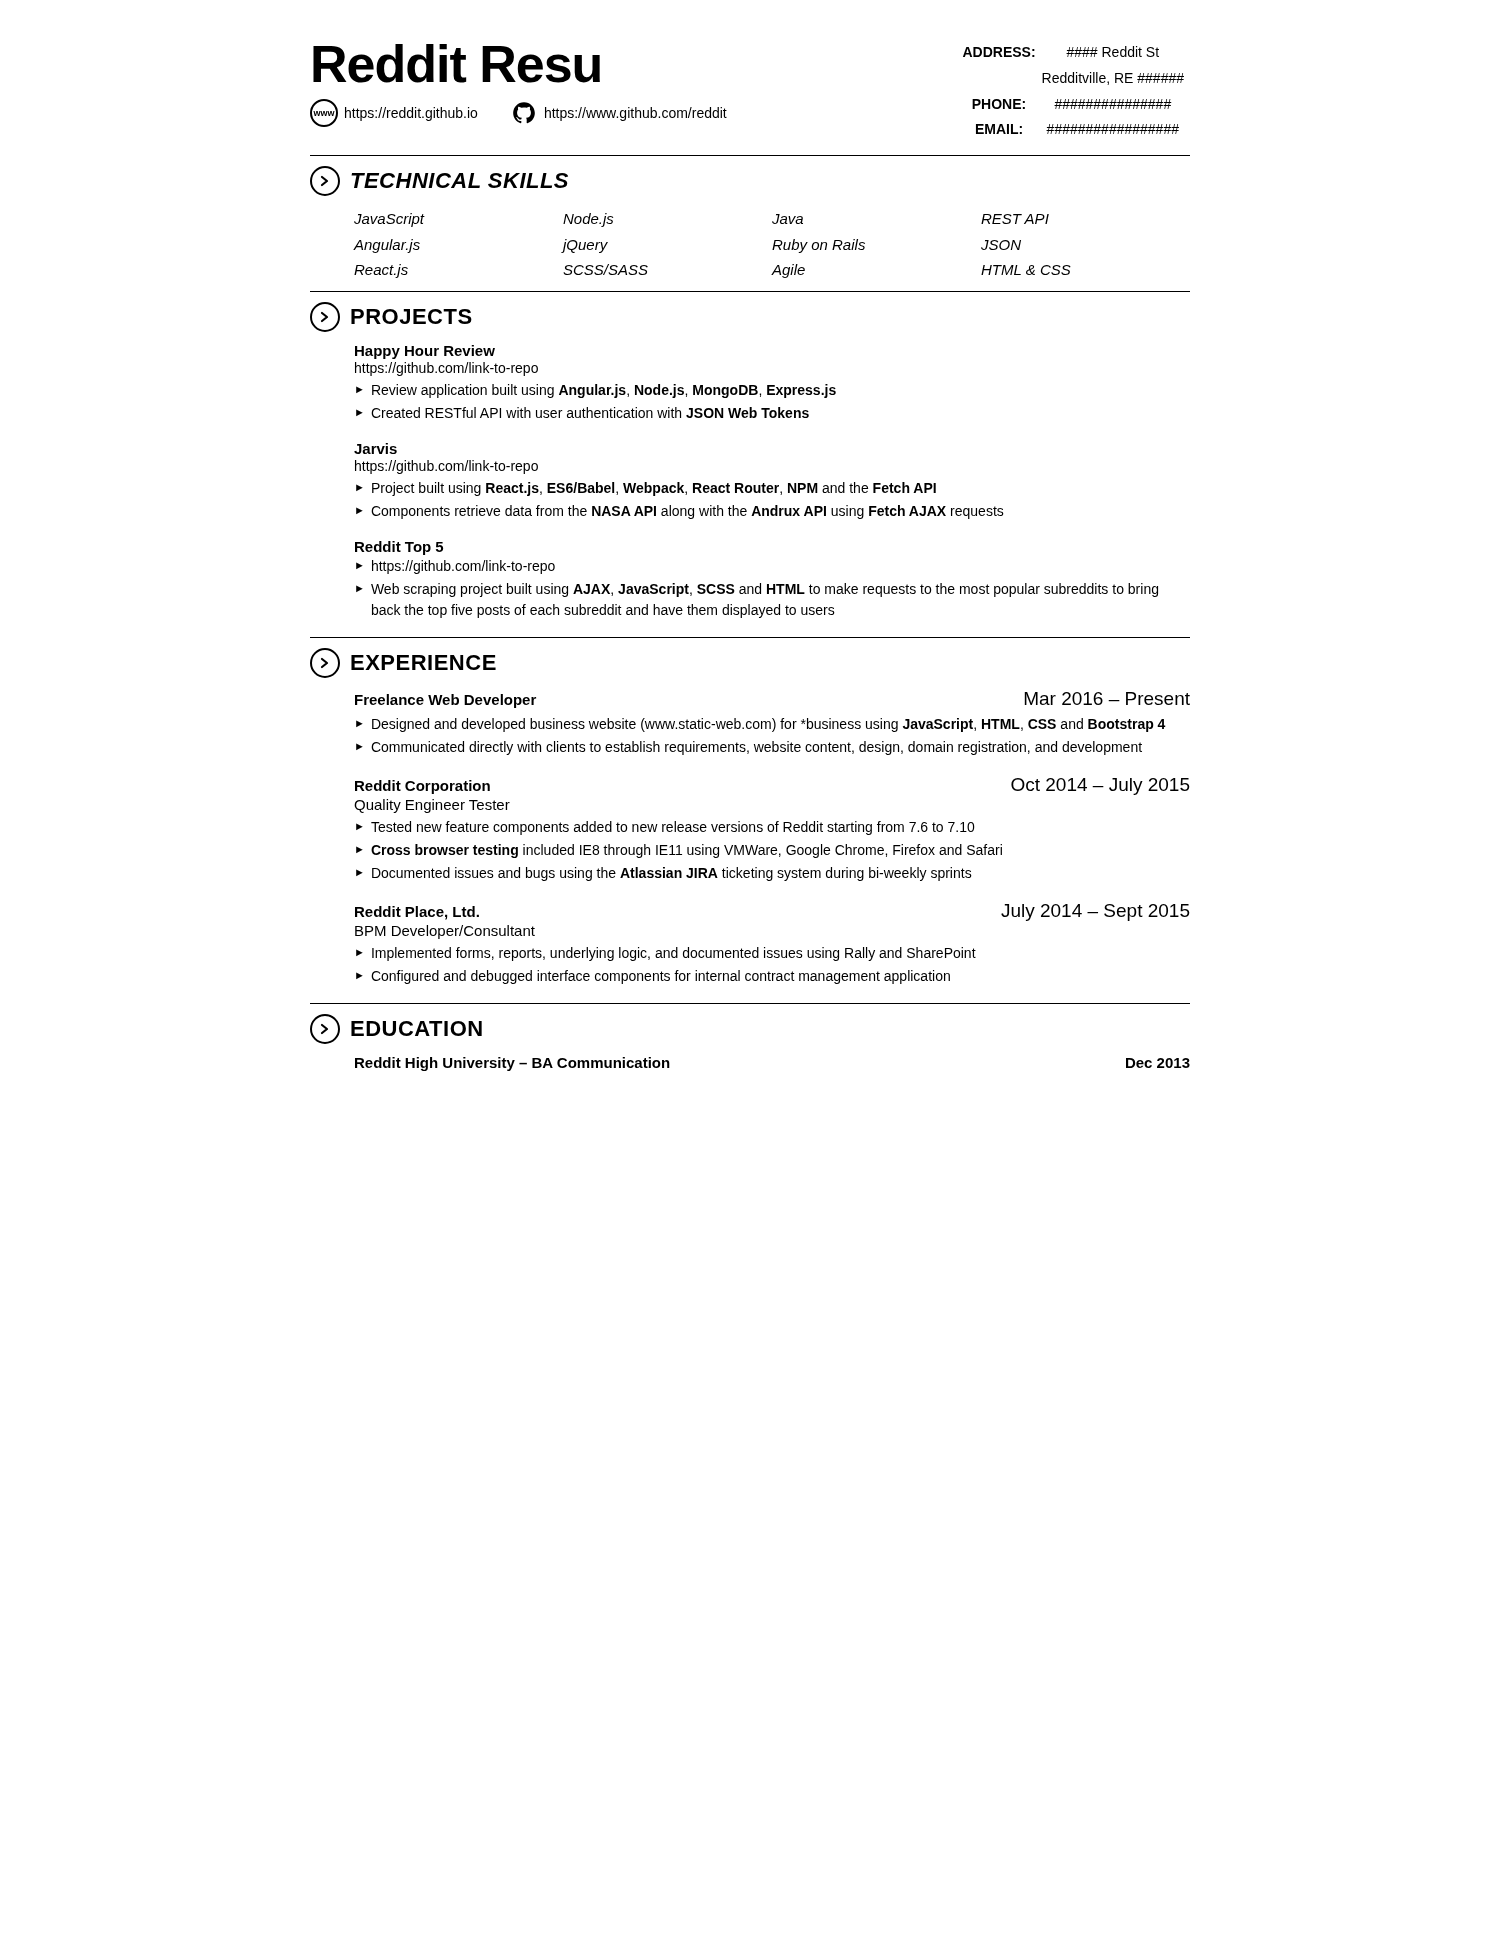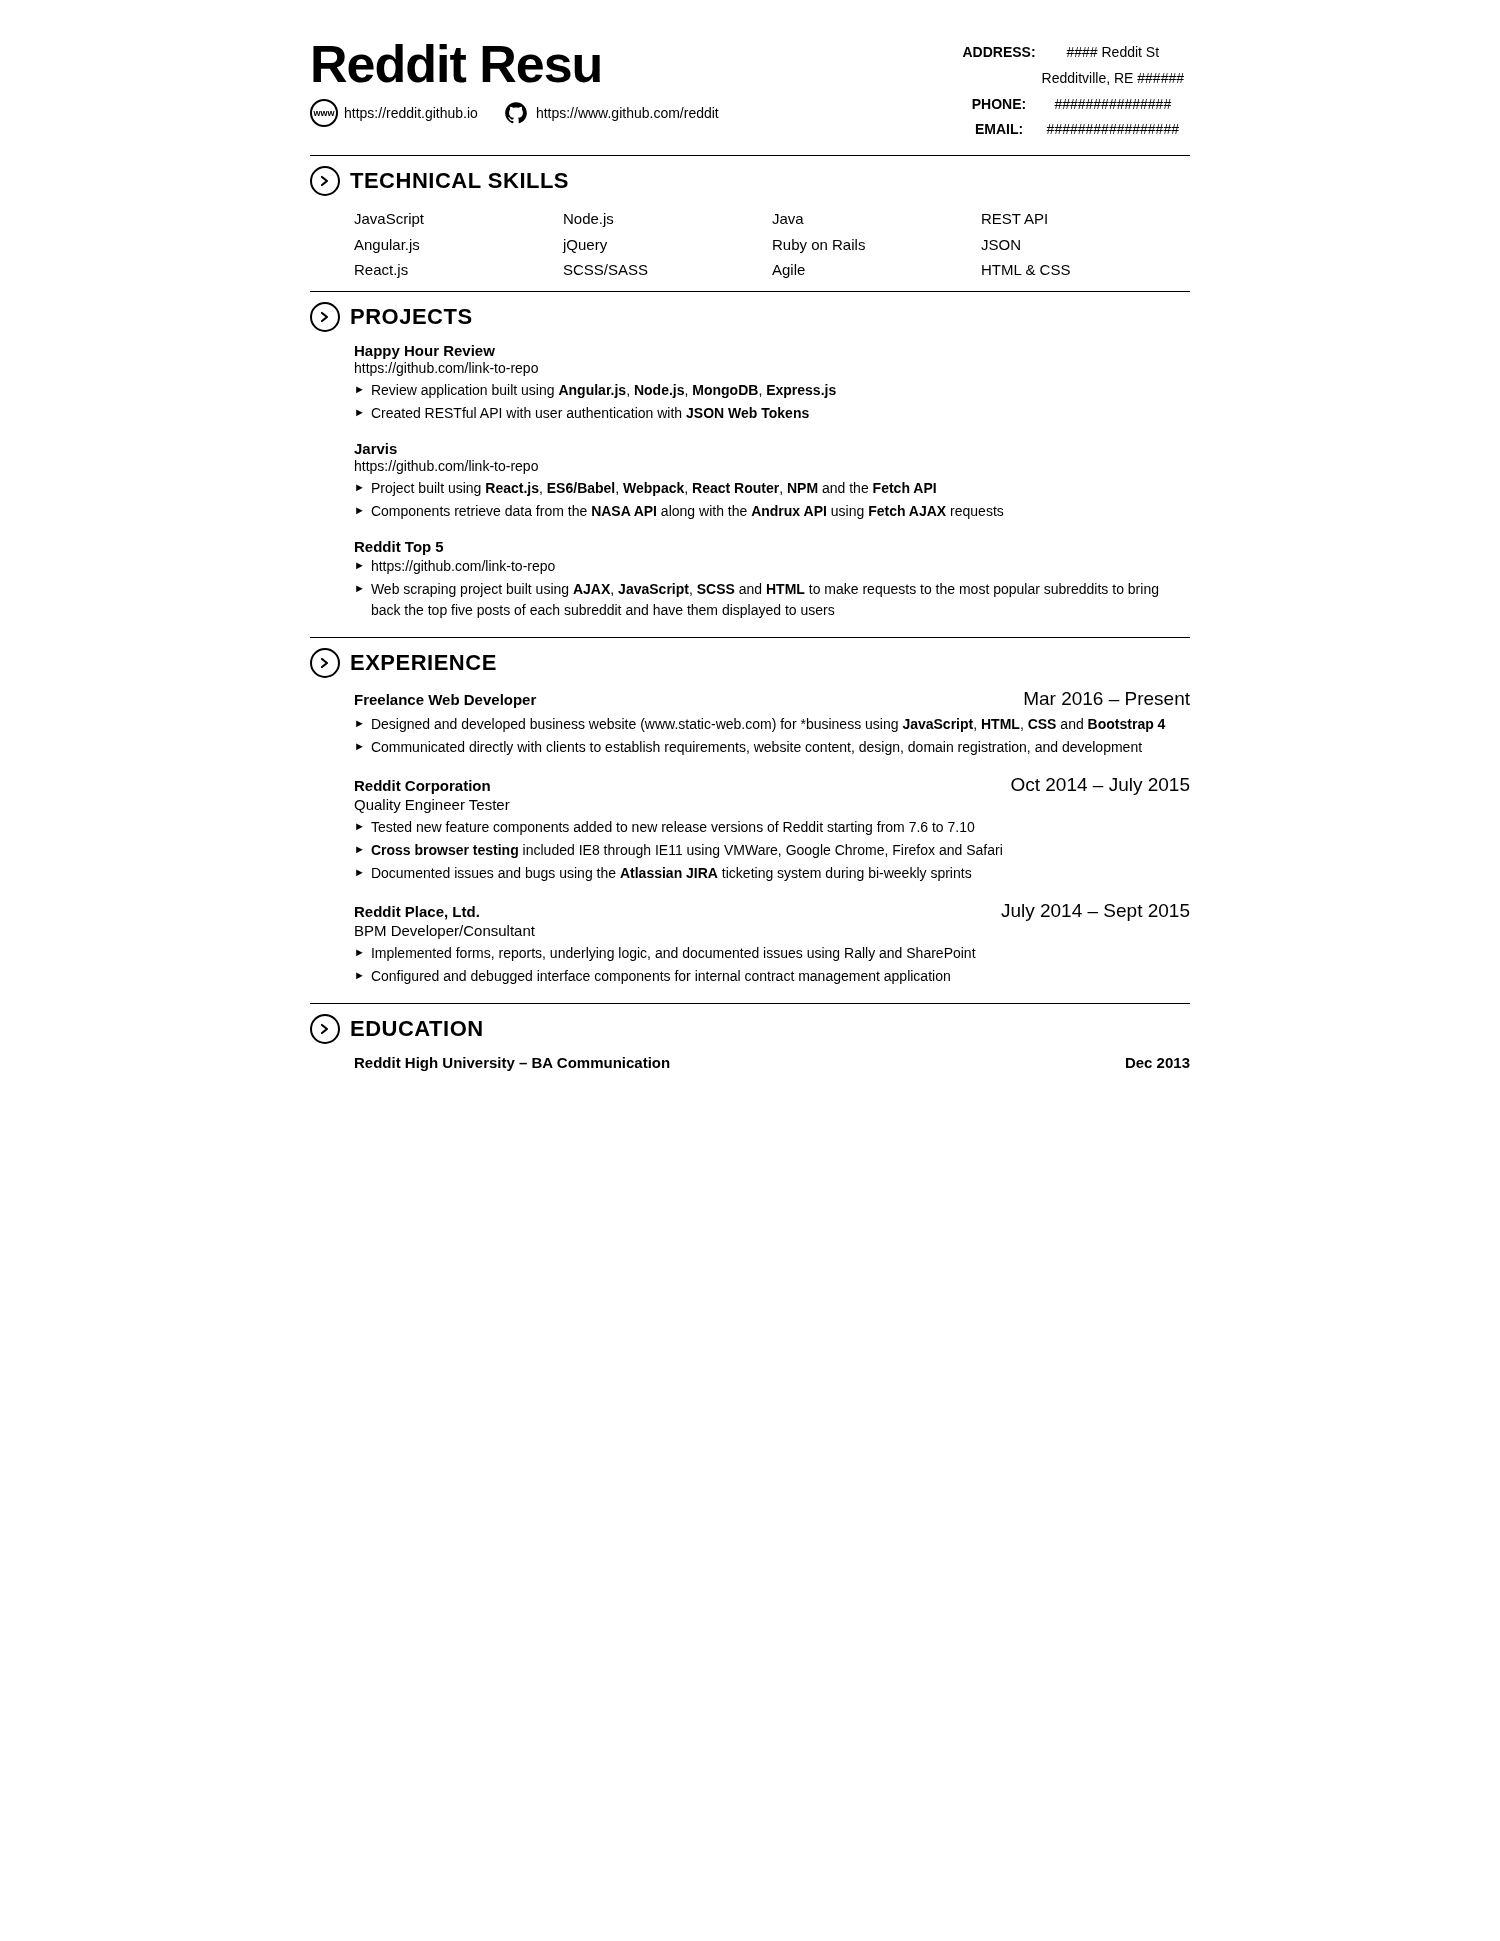--- a/index.html
+++ b/index.html
@@ -25,21 +25,21 @@
     }
     .name-title {
       font-size: 52px;
       font-weight: 900;
       line-height: 1.1;
       letter-spacing: -1px;
     }
     .header-links {
       display: flex;
       align-items: center;
-      gap: 24px;
+      gap: 32px;
       margin-top: 6px;
       font-size: 14px;
     }
     .header-link-item {
       display: flex;
       align-items: center;
       gap: 6px;
     }
     .www-icon {
       display: inline-flex;
@@ -109,20 +109,21 @@
     .section-title {
       font-size: 22px;
       font-weight: 900;
       letter-spacing: 0.5px;
       text-transform: uppercase;
     }
 
     
     .skills-section {
       margin-bottom: 4px;
+      font-style: italic;
     }
     .skills-grid {
       display: grid;
       grid-template-columns: repeat(4, 1fr);
       margin-left: 44px;
       margin-top: 4px;
       font-size: 15px;
       line-height: 1.7;
     }
 

